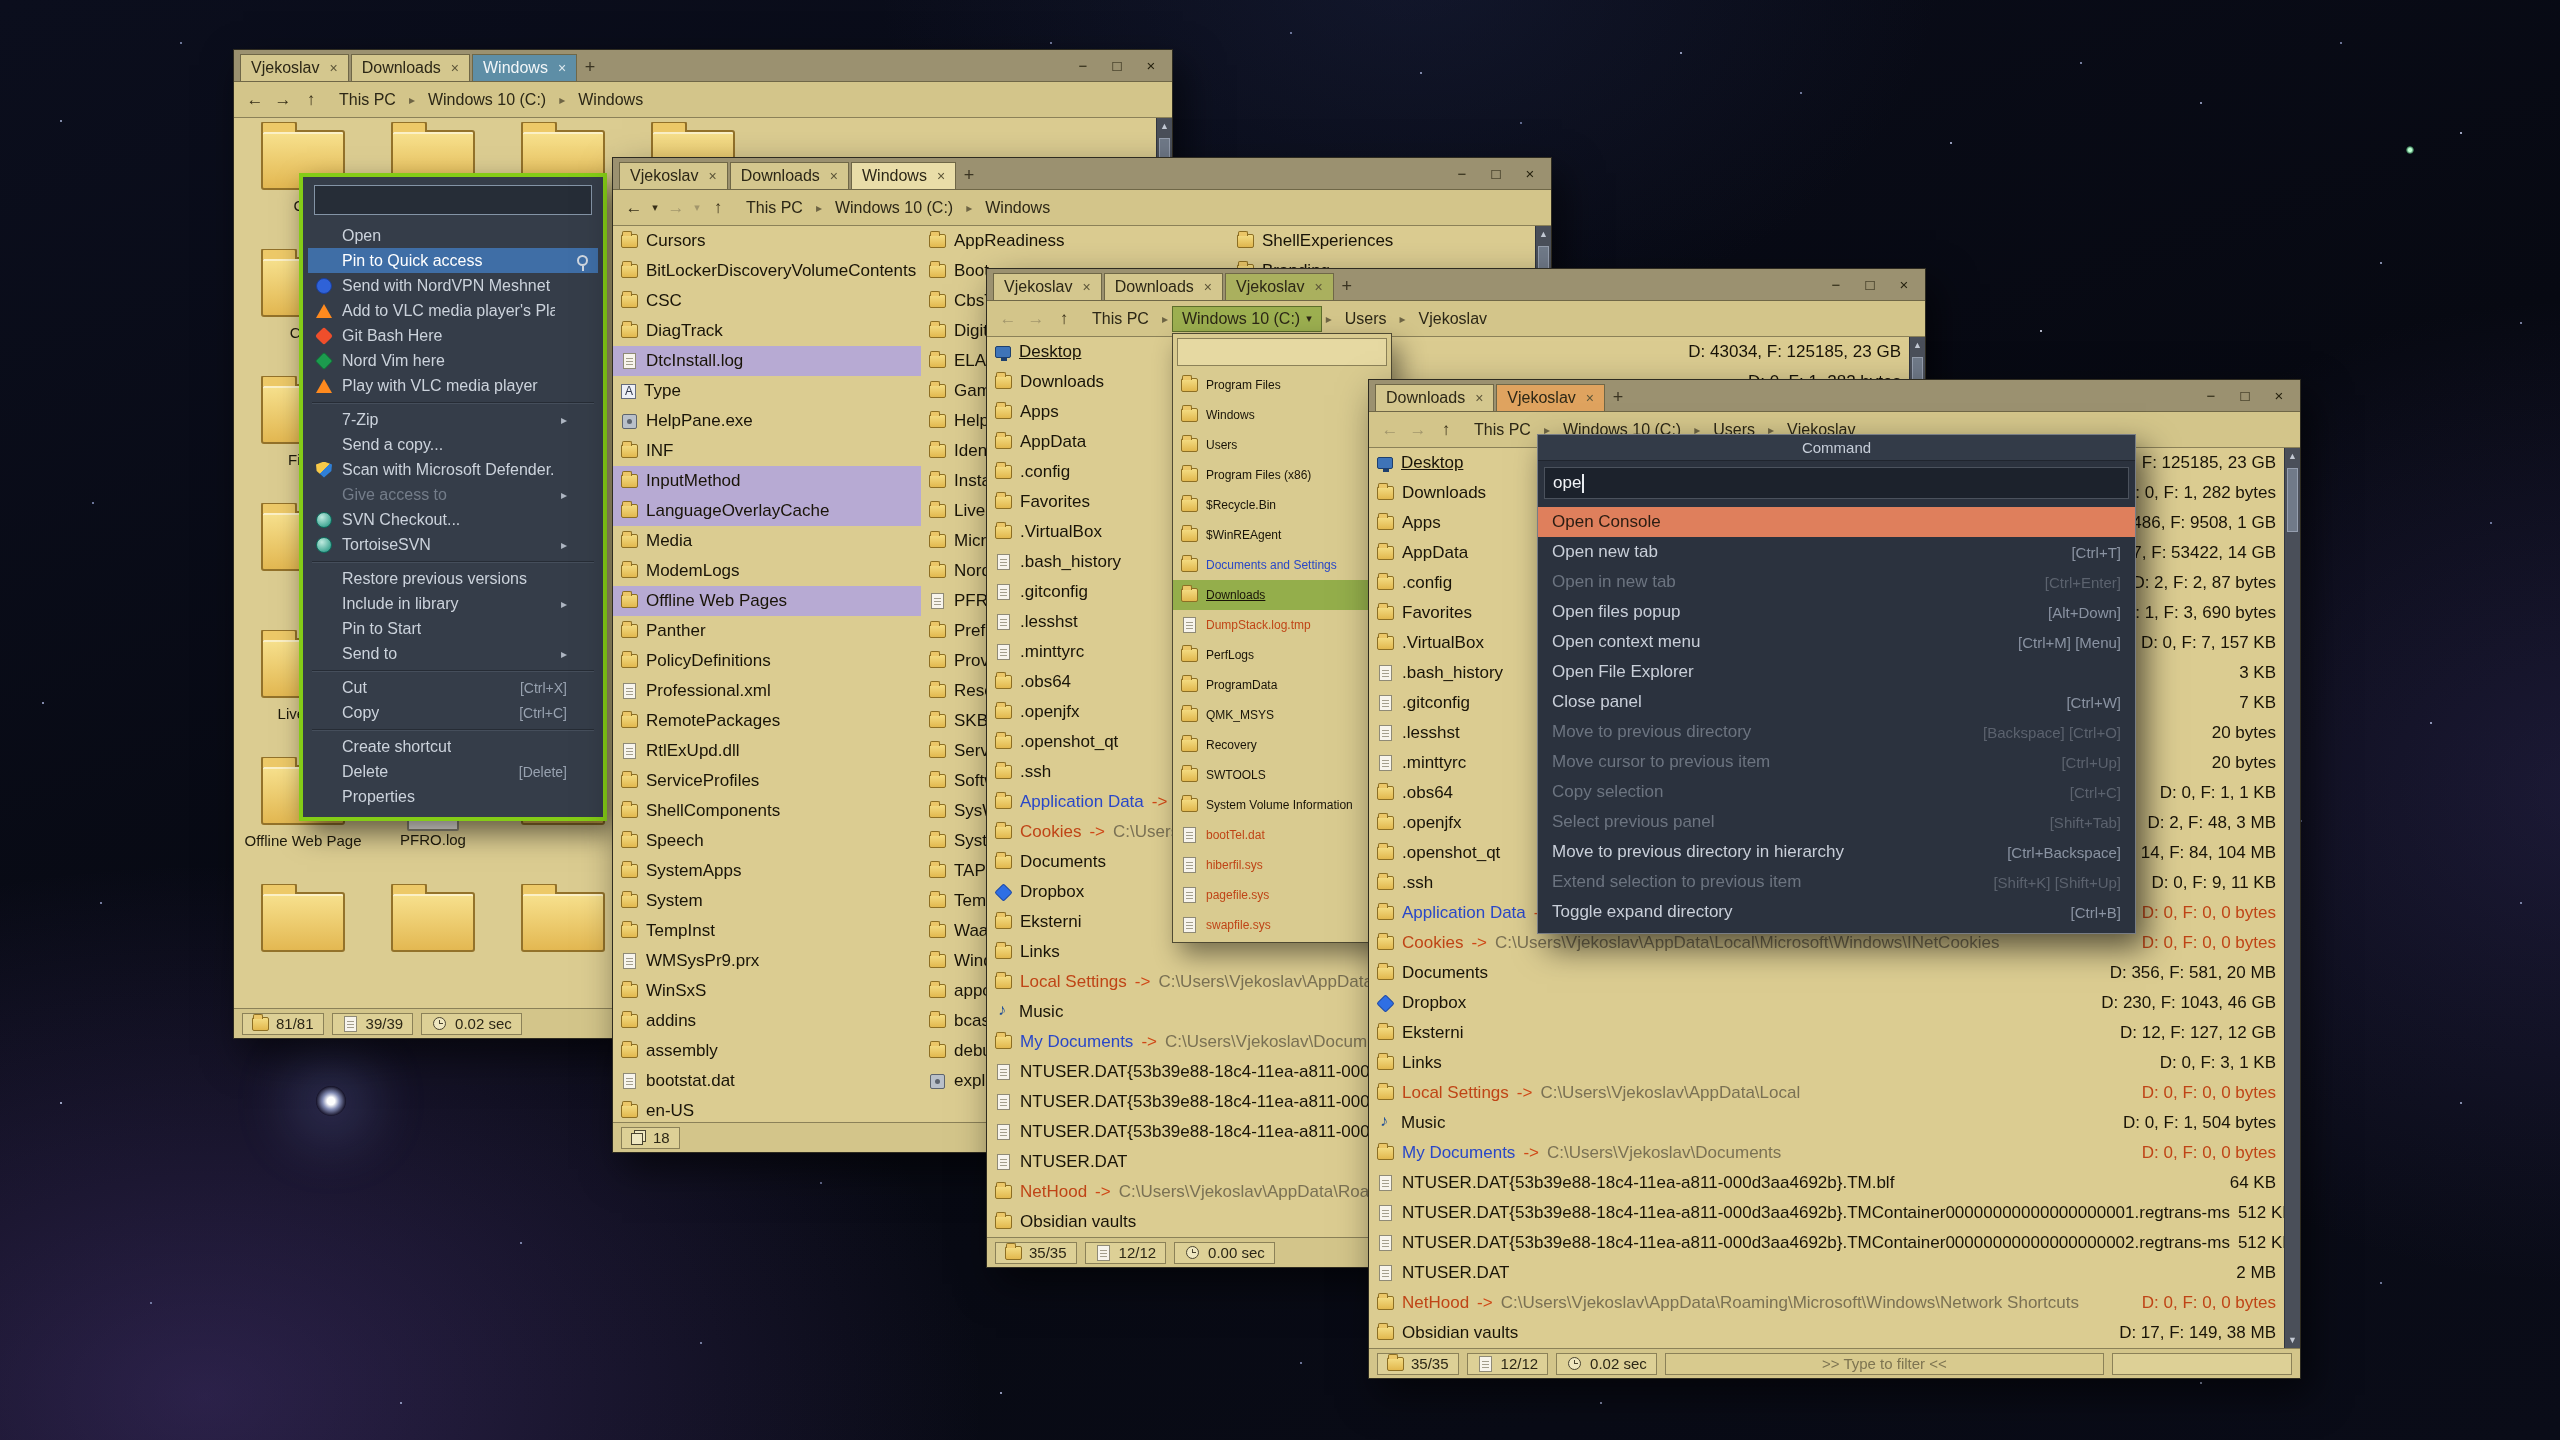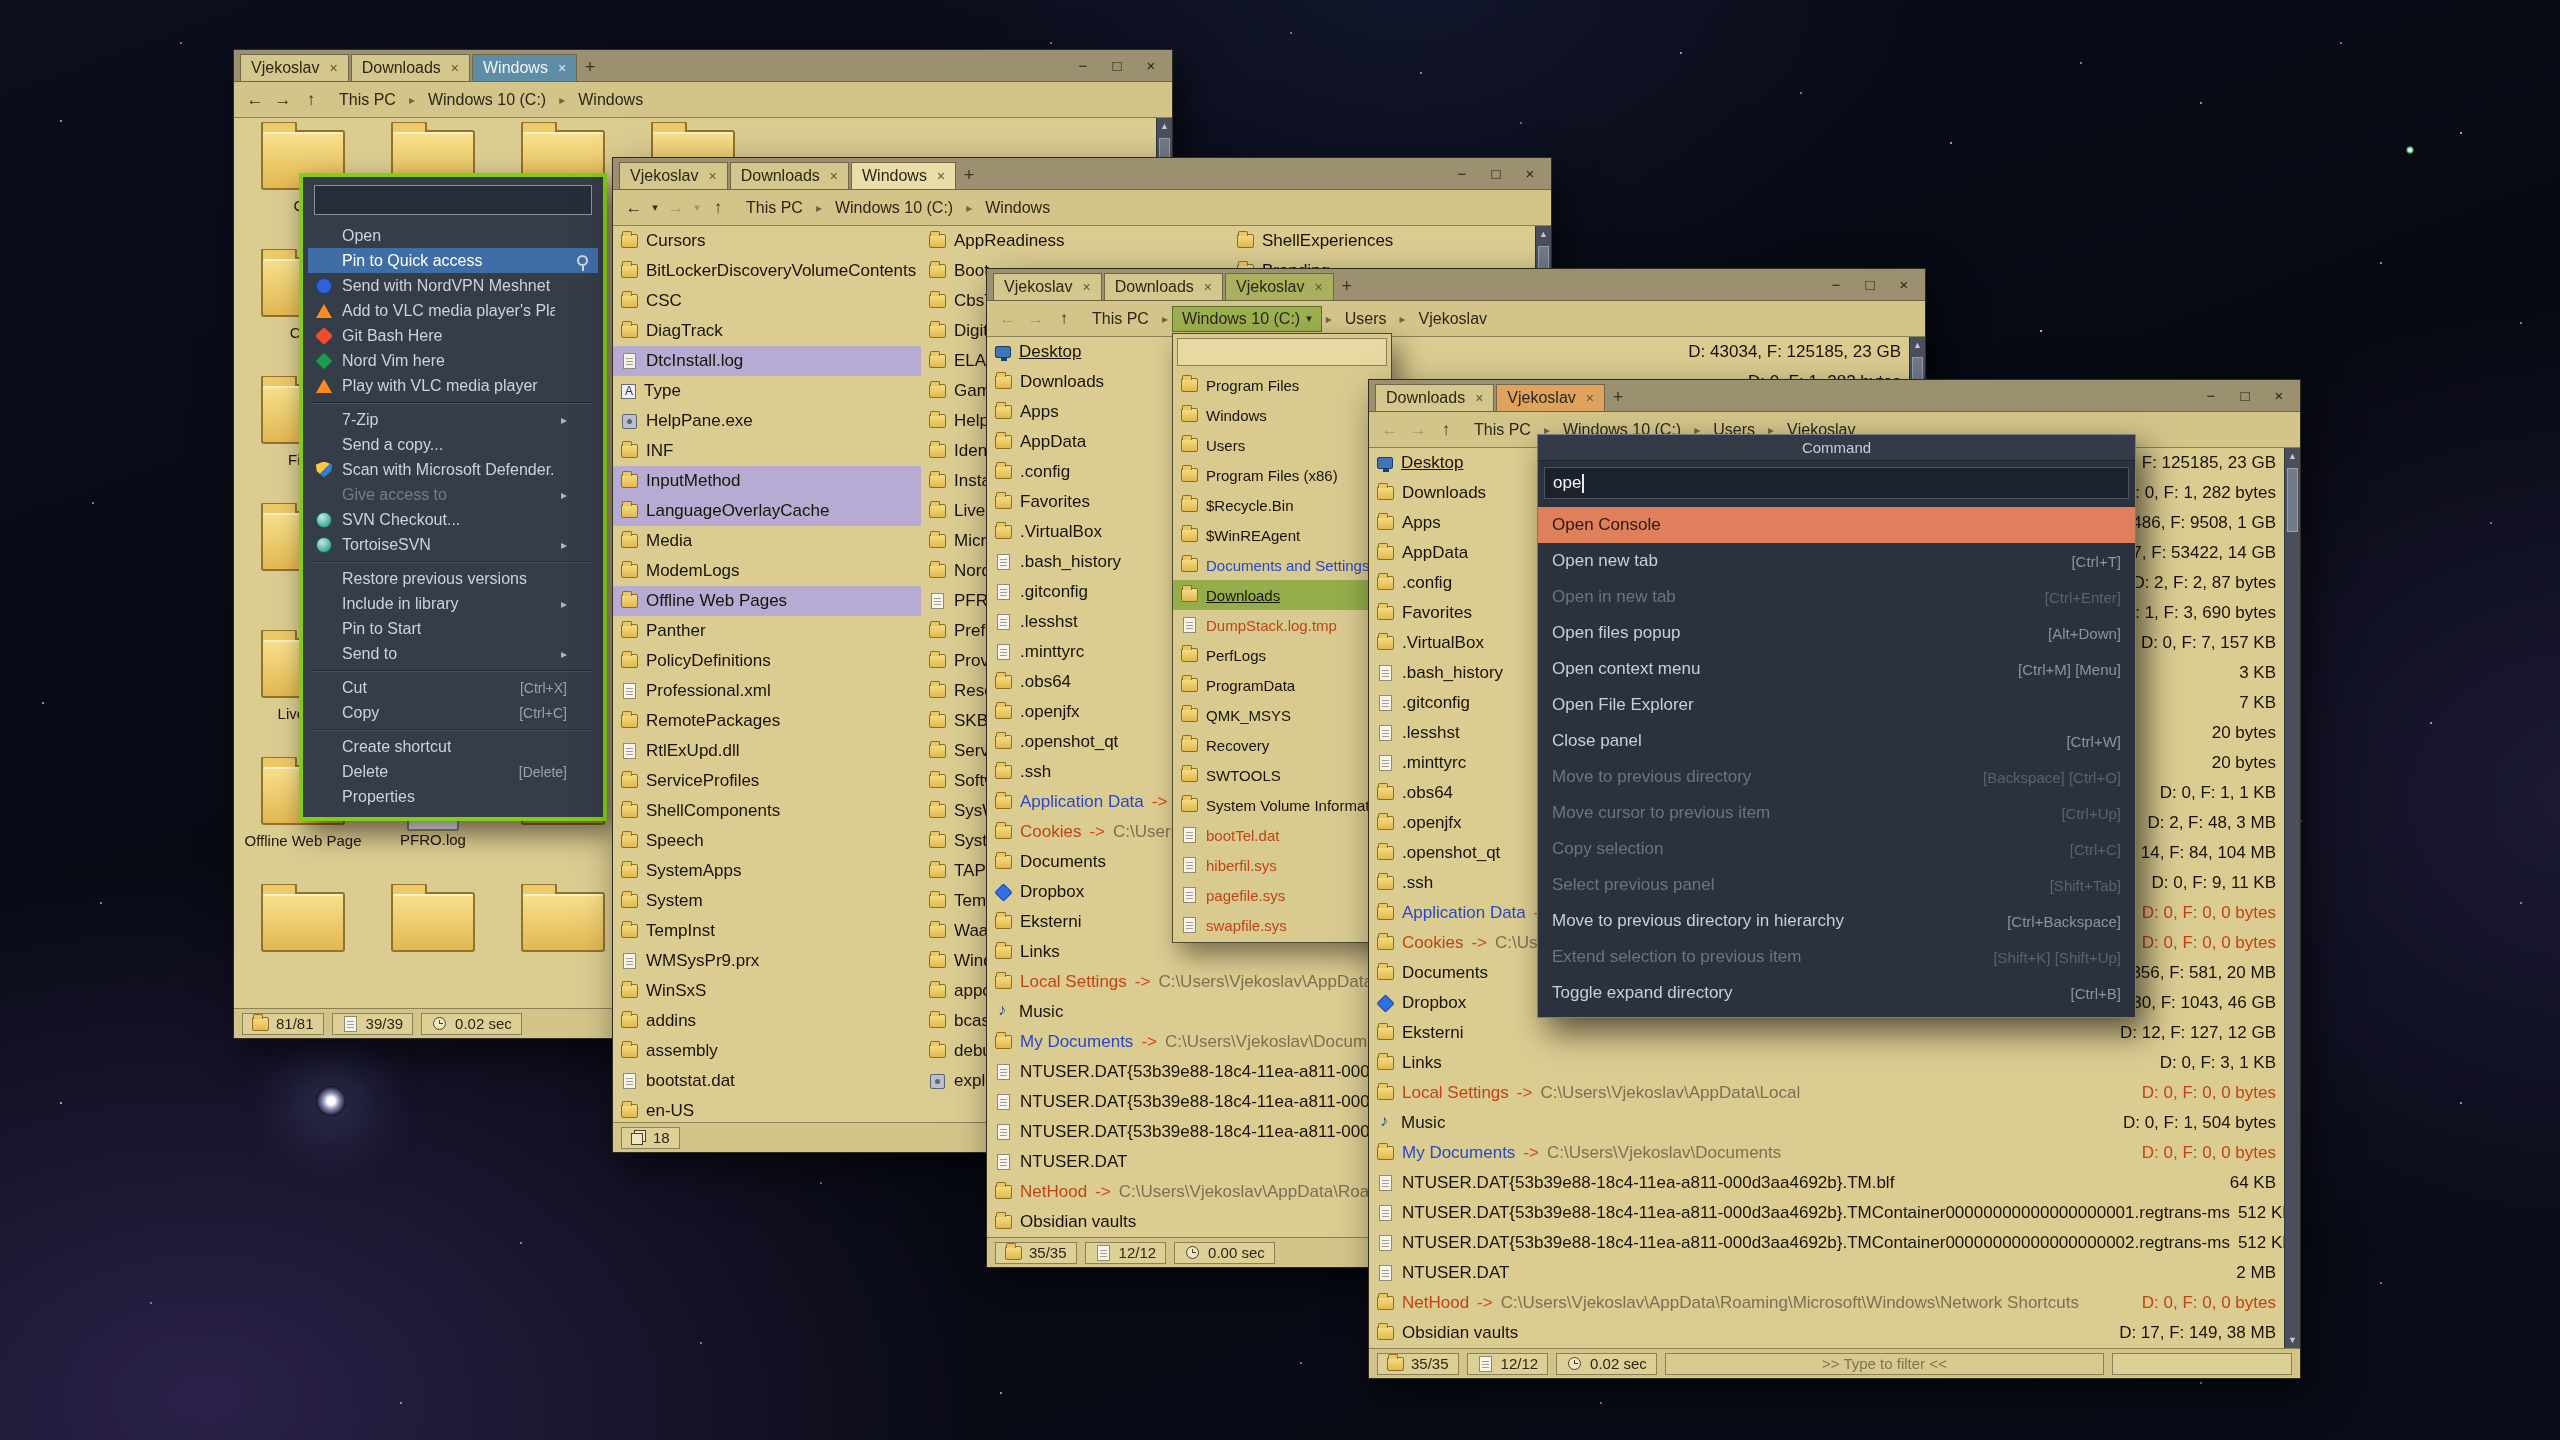--- a/index.html
+++ b/index.html
@@ -141,29 +141,29 @@
   [data-icon="defender"]{background:linear-gradient(135deg,#f7c948 0 50%,#2f7fd6 50%);clip-path:polygon(50% 0,100% 18%,96% 60%,50% 100%,4% 60%,0 18%)}
   [data-icon="svn"]{background:radial-gradient(circle at 35% 30%,#bfeadf,#17907b);border-radius:50%;border:1px solid #0d6b5b}
   .mi-pin{flex:none;width:13px;height:13px;position:relative;margin-left:8px}
   .mi-pin[data-icon="pin"]{border:2px solid #cfd6df;border-radius:50%;width:11px;height:11px}
   .mi-pin[data-icon="pin"]::after{content:"";position:absolute;left:3px;top:9px;width:2px;height:5px;background:#cfd6df}
 
   
   .ddown{position:absolute;left:185px;top:64px;width:220px;background:#d9cb90;border:1px solid #4f4a33;box-shadow:8px 12px 24px rgba(0,0,0,.45);z-index:5;padding-bottom:2px}
   .dd-input{height:28px;margin:4px;border:1px solid #8b8158;background:#e6d9a2}
   .dd-list{display:flex;flex-direction:column}
-  .ddown .frow{font-size:15px;padding:0 8px}
+  .ddown .frow{font-size:12px;padding:0 8px}
 
   
   .palette{position:absolute;left:168px;top:54px;width:599px;background:#2b323e;border:1px solid #787d85;box-shadow:10px 14px 30px rgba(0,0,0,.6);z-index:8}
   .pal-title{height:26px;display:flex;align-items:center;justify-content:center;font-size:15px;color:#c6cdd8;background:#333b48;border-bottom:1px solid #20252e}
   .pal-input{height:32px;margin:6px;background:#1c222c;border:1px solid #4b525d;display:flex;align-items:center;padding:0 8px;font-size:17px;color:#f2f4f7}
   .pal-caret{width:2px;height:19px;background:#e8ebef;margin-left:1px}
   .pal-list{padding:2px 0 6px}
-  .prow{height:36px;display:flex;align-items:center;padding:0 14px;font-size:17px;color:#c9cfd9;white-space:nowrap}
+  .prow{height:30px;display:flex;align-items:center;padding:0 14px;font-size:17px;color:#c9cfd9;white-space:nowrap}
   .pflex{flex:1;min-width:12px}
   .pshort{color:#8a93a2;font-size:15px}
   .prow.hl{background:#df7f5c;color:#2a1c12}
   .prow.hl .pshort{color:#5a3f2e}
   .prow.dim{color:#6c7480}
   .prow.dim .pshort{color:#5b626e}
 </style>
 </head>
 <body>
 

